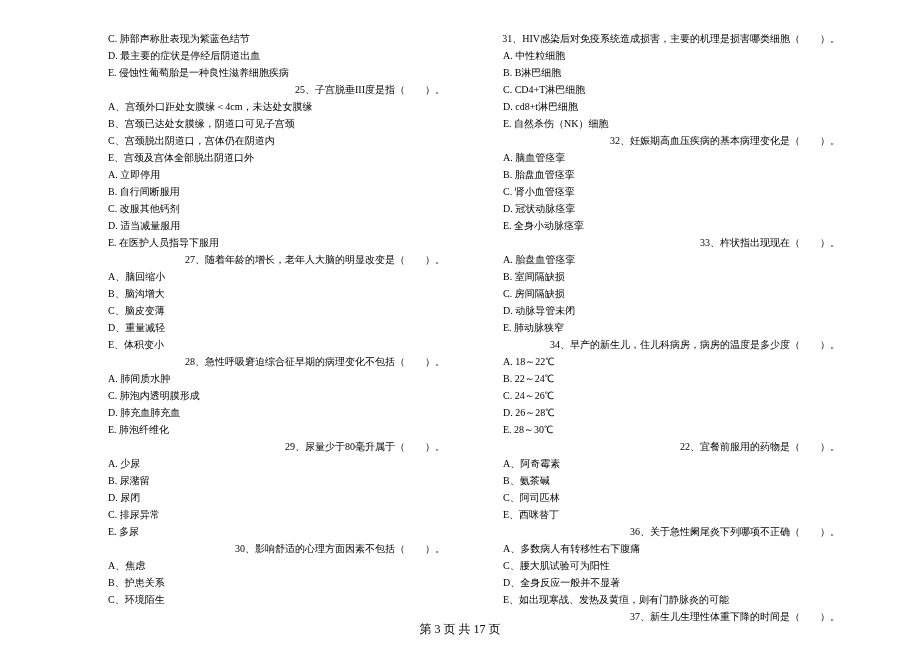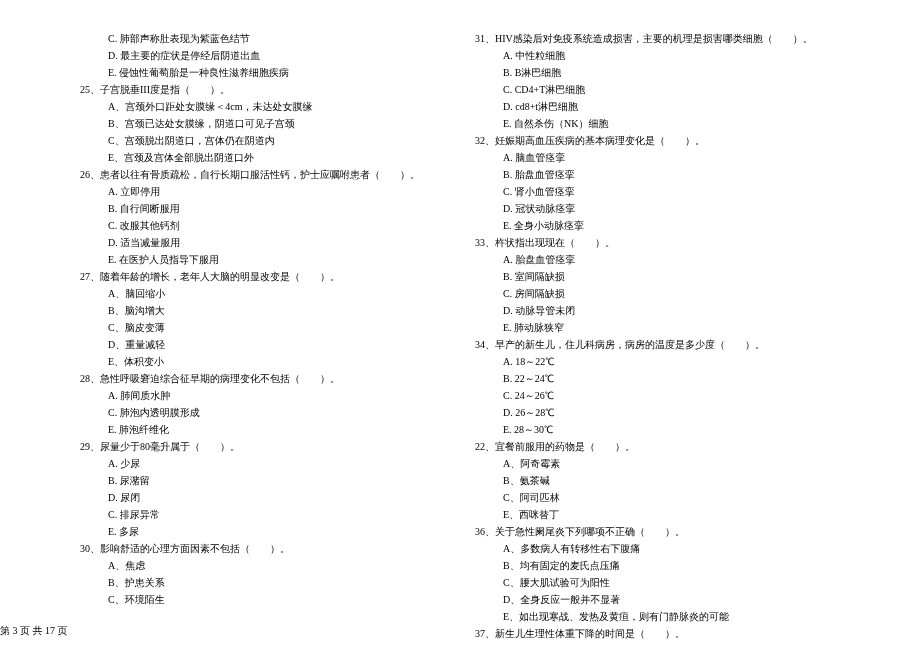--- a/index.html
+++ b/index.html
@@ -25,61 +25,62 @@
       padding-right: 15px;
     }
     .col-right {
       padding-left: 15px;
     }
     .opt {
       padding-left: 28px;
     }
     .q {
       padding-left: 0;
+      text-align: right;
     }
     .footer {
       position: absolute;
       bottom: 12px;
       width: 100%;
-      text-align: left;
-      font-size: 10px;
+      text-align: center;
+      font-size: 12px;
     }
   </style>
 </head>
 <body>
 
 <div class="page">
   <div class="col col-left">
     <div class="opt">C. 肺部声称肚表现为紫蓝色结节</div>
     <div class="opt">D. 最主要的症状是停经后阴道出血</div>
     <div class="opt">E. 侵蚀性葡萄胎是一种良性滋养细胞疾病</div>
 
     <div class="q">25、子宫脱垂III度是指（　　）。</div>
     <div class="opt">A、宫颈外口距处女膜缘＜4cm，未达处女膜缘</div>
     <div class="opt">B、宫颈已达处女膜缘，阴道口可见子宫颈</div>
     <div class="opt">C、宫颈脱出阴道口，宫体仍在阴道内</div>
     <div class="opt">E、宫颈及宫体全部脱出阴道口外</div>
 
-    <div class="q">26、患者以往有骨质疏松，自行长期口服活性钙，护士应嘱咐患者（　　）。</div>
     <div class="opt">A. 立即停用</div>
     <div class="opt">B. 自行间断服用</div>
     <div class="opt">C. 改服其他钙剂</div>
     <div class="opt">D. 适当减量服用</div>
     <div class="opt">E. 在医护人员指导下服用</div>
 
     <div class="q">27、随着年龄的增长，老年人大脑的明显改变是（　　）。</div>
     <div class="opt">A、脑回缩小</div>
     <div class="opt">B、脑沟增大</div>
     <div class="opt">C、脑皮变薄</div>
     <div class="opt">D、重量减轻</div>
     <div class="opt">E、体积变小</div>
 
     <div class="q">28、急性呼吸窘迫综合征早期的病理变化不包括（　　）。</div>
     <div class="opt">A. 肺间质水肿</div>
     <div class="opt">C. 肺泡内透明膜形成</div>
+    <div class="opt">D. 肺充血肺充血</div>
     <div class="opt">E. 肺泡纤维化</div>
 
     <div class="q">29、尿量少于80毫升属于（　　）。</div>
     <div class="opt">A. 少尿</div>
     <div class="opt">B. 尿潴留</div>
     <div class="opt">D. 尿闭</div>
     <div class="opt">C. 排尿异常</div>
     <div class="opt">E. 多尿</div>
 
     <div class="q">30、影响舒适的心理方面因素不包括（　　）。</div>
@@ -119,21 +120,20 @@
     <div class="opt">E. 28～30℃</div>
 
     <div class="q">22、宜餐前服用的药物是（　　）。</div>
     <div class="opt">A、阿奇霉素</div>
     <div class="opt">B、氨茶碱</div>
     <div class="opt">C、阿司匹林</div>
     <div class="opt">E、西咪替丁</div>
 
     <div class="q">36、关于急性阑尾炎下列哪项不正确（　　）。</div>
     <div class="opt">A、多数病人有转移性右下腹痛</div>
-    <div class="opt">B、均有固定的麦氏点压痛</div>
     <div class="opt">C、腰大肌试验可为阳性</div>
     <div class="opt">D、全身反应一般并不显著</div>
     <div class="opt">E、如出现寒战、发热及黄疸，则有门静脉炎的可能</div>
 
     <div class="q">37、新生儿生理性体重下降的时间是（　　）。</div>
 
   </div>
 </div>
 
 <div class="footer">第 3 页 共 17 页</div>

